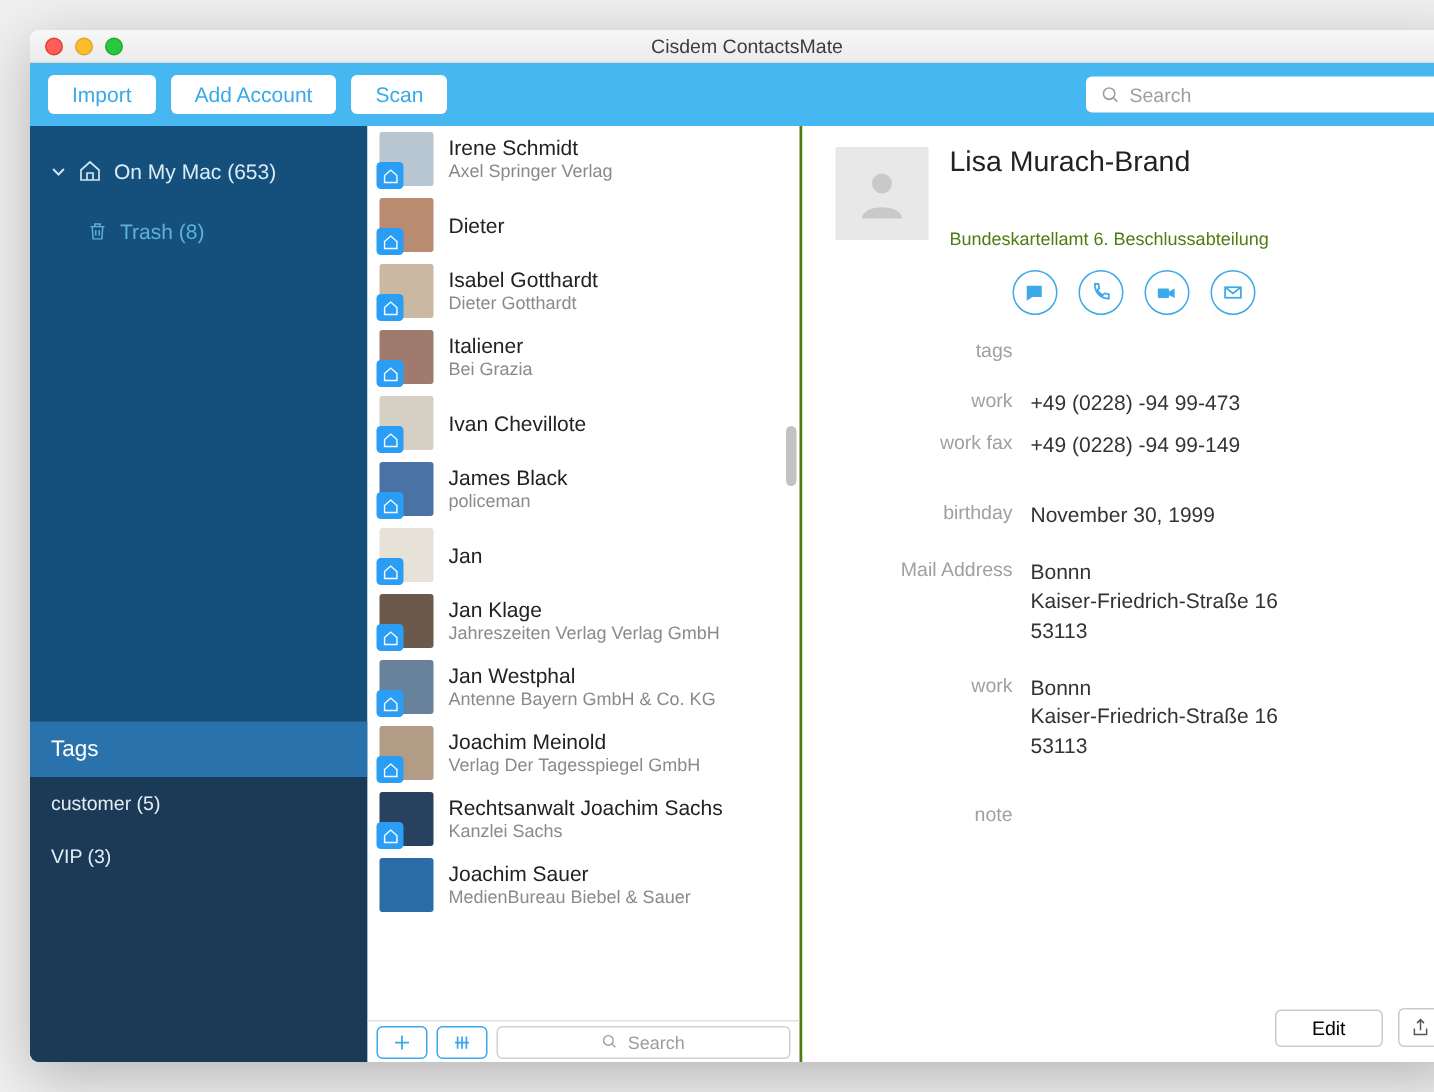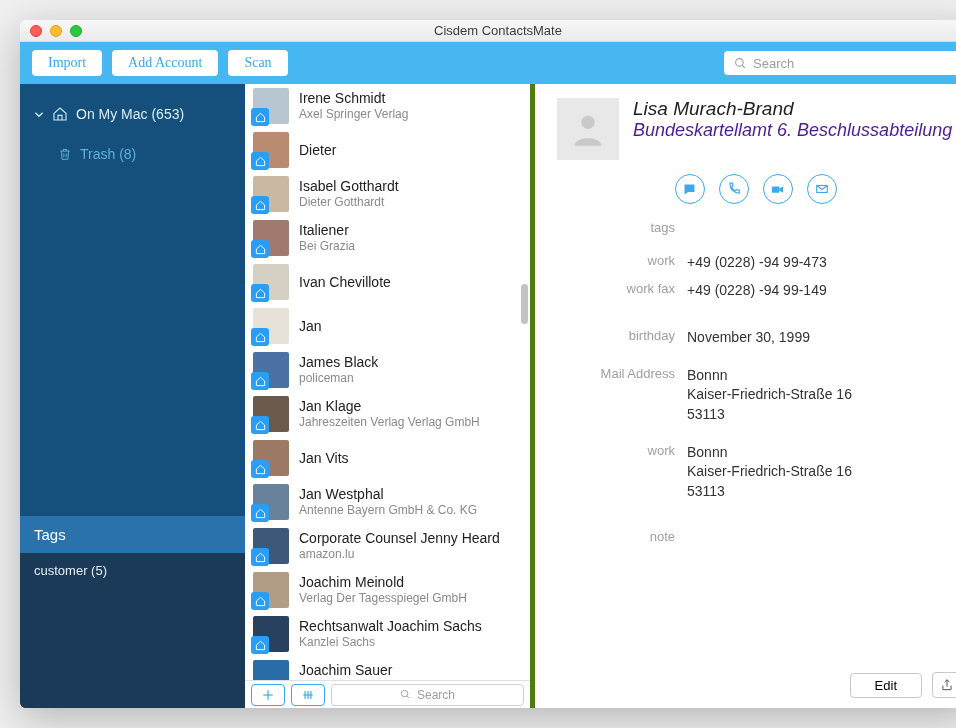--- a/index.html
+++ b/index.html
@@ -6,56 +6,56 @@
 body { background: #f0f0f0; padding: 20px; }
 .window { width: 956px; height: 688px; background: #fff; border-radius: 6px; box-shadow: 0 10px 40px rgba(0,0,0,0.25); overflow: hidden; position: relative; display: flex; flex-direction: column; }
 .titlebar { height: 22px; background: linear-gradient(#f7f7f7, #ebebeb); border-bottom: 1px solid #d9d9d9; display: flex; align-items: center; position: relative; }
 .traffic { display: flex; gap: 8px; padding-left: 10px; }
 .dot { width: 12px; height: 12px; border-radius: 50%; }
 .dot.red { background: #ff5f57; border: 0.5px solid #e33e32; }
 .dot.yellow { background: #ffbd2e; border: 0.5px solid #e0a128; }
 .dot.green { background: #28c940; border: 0.5px solid #1dad2b; }
 .title { position: absolute; left: 0; right: 0; text-align: center; font-size: 13px; color: #3d3d3d; }
 .toolbar { background: #47b7f2; height: 42px; display: flex; align-items: center; padding: 0 12px; gap: 10px; }
-.tbtn { background: #fff; color: #38a9ea; border: none; border-radius: 4px; padding: 5px 16px; font-size: 14px; cursor: pointer; font-family: Liberation Serif, serif; }
+.tbtn { background: #fff; color: #38a9ea; border: none; border-radius: 4px; padding: 5px 16px; font-size: 14px; cursor: pointer; }
 .toolbar-spacer { flex: 1; }
 .search-top { width: 240px; background: #fff; border-radius: 4px; height: 24px; display: flex; align-items: center; padding: 0 10px; font-size: 13px; color: #9e9e9e; }
 .search-top svg, .search-bottom svg { margin-right: 6px; }
 .columns { flex: 1; display: flex; min-height: 0; }
 .sidebar { width: 225px; background: #14507b; color: #fff; display: flex; flex-direction: column; font-size: 14px; }
 .sb-top { padding-top: 16px; }
 .sb-row { display: flex; align-items: center; padding: 6px 14px; gap: 8px; cursor: pointer; }
 .sb-row .chev { width: 10px; }
 .sb-label { color: #d9ecf6; }
 .pill { background: #3599d5; color: #fff; border-radius: 12px; padding: 4px 14px; margin-left: 44px; margin-top: 6px; display: inline-block; font-size: 13px; }
 .trash-row { margin-top: 12px; color: #5fb0dd; display: flex; align-items: center; padding: 6px 14px 6px 38px; gap: 8px; text-align: center; }
 .sb-spacer { flex: 1; }
 .tags-section { background: #1b3a57; }
 .tags-header { background: #2a72ac; padding: 10px 14px; font-size: 15px; font-weight: 500; }
 .tag-item { padding: 10px 14px; font-size: 13px; color: #e6eef4; cursor: pointer; }
-.contact-list { width: 290px; background: #fff; border-right: 5px solid #4d7c0f; display: flex; flex-direction: column; position: relative; }
+.contact-list { width: 290px; background: #fff; border-right: 2px solid #4d7c0f; display: flex; flex-direction: column; position: relative; }
 .cl-scroll { flex: 1; overflow-y: hidden; position: relative; }
 .scroll-thumb { position: absolute; right: 2px; top: 200px; width: 7px; height: 40px; background: #c2c2c2; border-radius: 4px; }
 .contact-row { display: flex; align-items: center; padding: 4px 8px; gap: 10px; cursor: pointer; }
 .avatar-wrap { width: 36px; height: 36px; position: relative; flex-shrink: 0; }
 .avatar-img { width: 36px; height: 36px; border-radius: 2px; background: #bbb; background-size: cover; }
 .avatar-badge { position: absolute; bottom: -2px; left: -2px; width: 18px; height: 18px; background: #2a9df4; border-radius: 3px; display: flex; align-items: center; justify-content: center; }
 .avatar-badge svg { width: 11px; height: 11px; }
 .contact-text { min-width: 0; }
 .contact-name { font-size: 14px; color: #222; line-height: 1.2; }
 .contact-sub { font-size: 12px; color: #8a8a8a; line-height: 1.2; }
 .cl-bottom { height: 28px; border-top: 1px solid #e0e0e0; display: flex; align-items: center; padding: 3px 6px; gap: 6px; }
 .bot-btn { width: 34px; height: 22px; border: 1px solid #38a9ea; border-radius: 4px; display: flex; align-items: center; justify-content: center; cursor: pointer; color: #38a9ea; }
 .search-bottom { flex: 1; border: 1px solid #d0d0d0; border-radius: 4px; height: 22px; display: flex; align-items: center; justify-content: center; font-size: 12px; color: #9e9e9e; }
 .detail { flex: 1; background: #fff; position: relative; padding: 14px 22px; font-size: 14px; color: #333; }
-.detail-header { display: flex; gap: 14px; margin-bottom: 14px; font-style: italic; }
+.detail-header { display: flex; gap: 14px; margin-bottom: 14px; }
 .detail-avatar { width: 62px; height: 62px; background: #e8e8e8; display: flex; align-items: center; justify-content: center; }
 .detail-avatar svg { width: 40px; height: 40px; fill: #c9c9c9; }
 .detail-title h2 { font-size: 19px; font-weight: 400; color: #222; }
-.detail-title p { font-size: 18px; color: #4c1d95; }
+.detail-title p { font-size: 12px; color: #4d7c0f; margin-top: 32px; }
 .actions { display: flex; gap: 14px; justify-content: center; margin-bottom: 16px; }
 .action-btn { width: 30px; height: 30px; border: 1.5px solid #3da9e8; border-radius: 50%; display: flex; align-items: center; justify-content: center; color: #3da9e8; cursor: pointer; }
 .field-row { display: flex; margin-bottom: 8px; }
 .field-label { width: 130px; text-align: right; color: #a0a0a0; font-size: 13px; padding-right: 12px; flex-shrink: 0; }
 .field-value { color: #333; font-size: 14px; line-height: 1.4; }
 .detail-footer { position: absolute; bottom: 10px; right: 14px; display: flex; gap: 10px; align-items: center; }
 .edit-btn { padding: 4px 24px; border: 1px solid #c9c9c9; border-radius: 4px; background: #fff; font-size: 13px; cursor: pointer; }
 .share-btn { width: 30px; height: 26px; border: 1px solid #c9c9c9; border-radius: 4px; background: #fff; display: flex; align-items: center; justify-content: center; cursor: pointer; }
 .section-gap { height: 10px; }
 </style>
@@ -104,20 +104,21 @@
           <svg width="14" height="14" viewBox="0 0 24 24" fill="none" stroke="#5fb0dd" stroke-width="1.7">
               <path d="M4 7 H20 M9 7 V4 H15 V7 M6 7 L7 21 H17 L18 7 M10 11 V17 M14 11 V17"></path>
             </svg>
           <span>Trash (8)</span>
         </div>
       </div>
       <div class="sb-spacer"></div>
       <div class="tags-section">
         <div class="tags-header">Tags</div>
         <div class="tag-item">customer (5)</div>
+        <div class="tag-item">VIP (3)</div>
         <div style="height:120px"></div>
       </div>
     </div>
 
     <div class="contact-list">
       <div class="cl-scroll" id="contact-scroll">
         <div class="scroll-thumb"></div>
       <div class="contact-row">
             <div class="avatar-wrap">
               <div class="avatar-img" style="background:#b7c6d0;"></div>
@@ -181,98 +182,71 @@
                   <path d="M3 11 L12 3 L21 11 V21 H3 Z"></path>
                 </svg>
               </div>
             </div>
             <div class="contact-text">
               <div class="contact-name">Ivan Chevillote</div>
             </div>
           </div>
           <div class="contact-row">
             <div class="avatar-wrap">
-              <div class="avatar-img" style="background:#e7e2d8;"></div>
-              <div class="avatar-badge">
-                <svg viewBox="0 0 24 24" fill="none" stroke="#fff" stroke-width="2">
-                  <path d="M3 11 L12 3 L21 11 V21 H3 Z"></path>
-                </svg>
-              </div>
-            </div>
-            <div class="contact-text">
-              <div class="contact-name">Jan</div>
-            </div>
-          </div>
-          <div class="contact-row">
-            <div class="avatar-wrap">
               <div class="avatar-img" style="background:#4a72a5;"></div>
               <div class="avatar-badge">
                 <svg viewBox="0 0 24 24" fill="none" stroke="#fff" stroke-width="2">
                   <path d="M3 11 L12 3 L21 11 V21 H3 Z"></path>
                 </svg>
               </div>
             </div>
             <div class="contact-text">
               <div class="contact-name">James Black</div>
               <div class="contact-sub">policeman</div>
             </div>
           </div>
           <div class="contact-row">
             <div class="avatar-wrap">
+              <div class="avatar-img" style="background:#e7e2d8;"></div>
+              <div class="avatar-badge">
+                <svg viewBox="0 0 24 24" fill="none" stroke="#fff" stroke-width="2">
+                  <path d="M3 11 L12 3 L21 11 V21 H3 Z"></path>
+                </svg>
+              </div>
+            </div>
+            <div class="contact-text">
+              <div class="contact-name">Jan</div>
+            </div>
+          </div>
+          <div class="contact-row">
+            <div class="avatar-wrap">
               <div class="avatar-img" style="background:#6b5a4c;"></div>
               <div class="avatar-badge">
                 <svg viewBox="0 0 24 24" fill="none" stroke="#fff" stroke-width="2">
                   <path d="M3 11 L12 3 L21 11 V21 H3 Z"></path>
                 </svg>
               </div>
             </div>
             <div class="contact-text">
               <div class="contact-name">Jan Klage</div>
               <div class="contact-sub">Jahreszeiten Verlag Verlag GmbH</div>
             </div>
           </div>
           <div class="contact-row">
             <div class="avatar-wrap">
-              <div class="avatar-img" style="background:#9d7a63;"></div>
-              <div class="avatar-badge">
-                <svg viewBox="0 0 24 24" fill="none" stroke="#fff" stroke-width="2">
-                  <path d="M3 11 L12 3 L21 11 V21 H3 Z"></path>
-                </svg>
-              </div>
-            </div>
-            <div class="contact-text">
-              <div class="contact-name">Jan Vits</div>
-            </div>
-          </div>
-          <div class="contact-row">
-            <div class="avatar-wrap">
               <div class="avatar-img" style="background:#67829a;"></div>
               <div class="avatar-badge">
                 <svg viewBox="0 0 24 24" fill="none" stroke="#fff" stroke-width="2">
                   <path d="M3 11 L12 3 L21 11 V21 H3 Z"></path>
                 </svg>
               </div>
             </div>
             <div class="contact-text">
               <div class="contact-name">Jan Westphal</div>
               <div class="contact-sub">Antenne Bayern GmbH &amp; Co. KG</div>
-            </div>
-          </div>
-          <div class="contact-row">
-            <div class="avatar-wrap">
-              <div class="avatar-img" style="background:#3c5a78;"></div>
-              <div class="avatar-badge">
-                <svg viewBox="0 0 24 24" fill="none" stroke="#fff" stroke-width="2">
-                  <path d="M3 11 L12 3 L21 11 V21 H3 Z"></path>
-                </svg>
-              </div>
-            </div>
-            <div class="contact-text">
-              <div class="contact-name">Corporate Counsel Jenny Heard</div>
-              <div class="contact-sub">amazon.lu</div>
             </div>
           </div>
           <div class="contact-row">
             <div class="avatar-wrap">
               <div class="avatar-img" style="background:#b29c85;"></div>
               <div class="avatar-badge">
                 <svg viewBox="0 0 24 24" fill="none" stroke="#fff" stroke-width="2">
                   <path d="M3 11 L12 3 L21 11 V21 H3 Z"></path>
                 </svg>
               </div>

